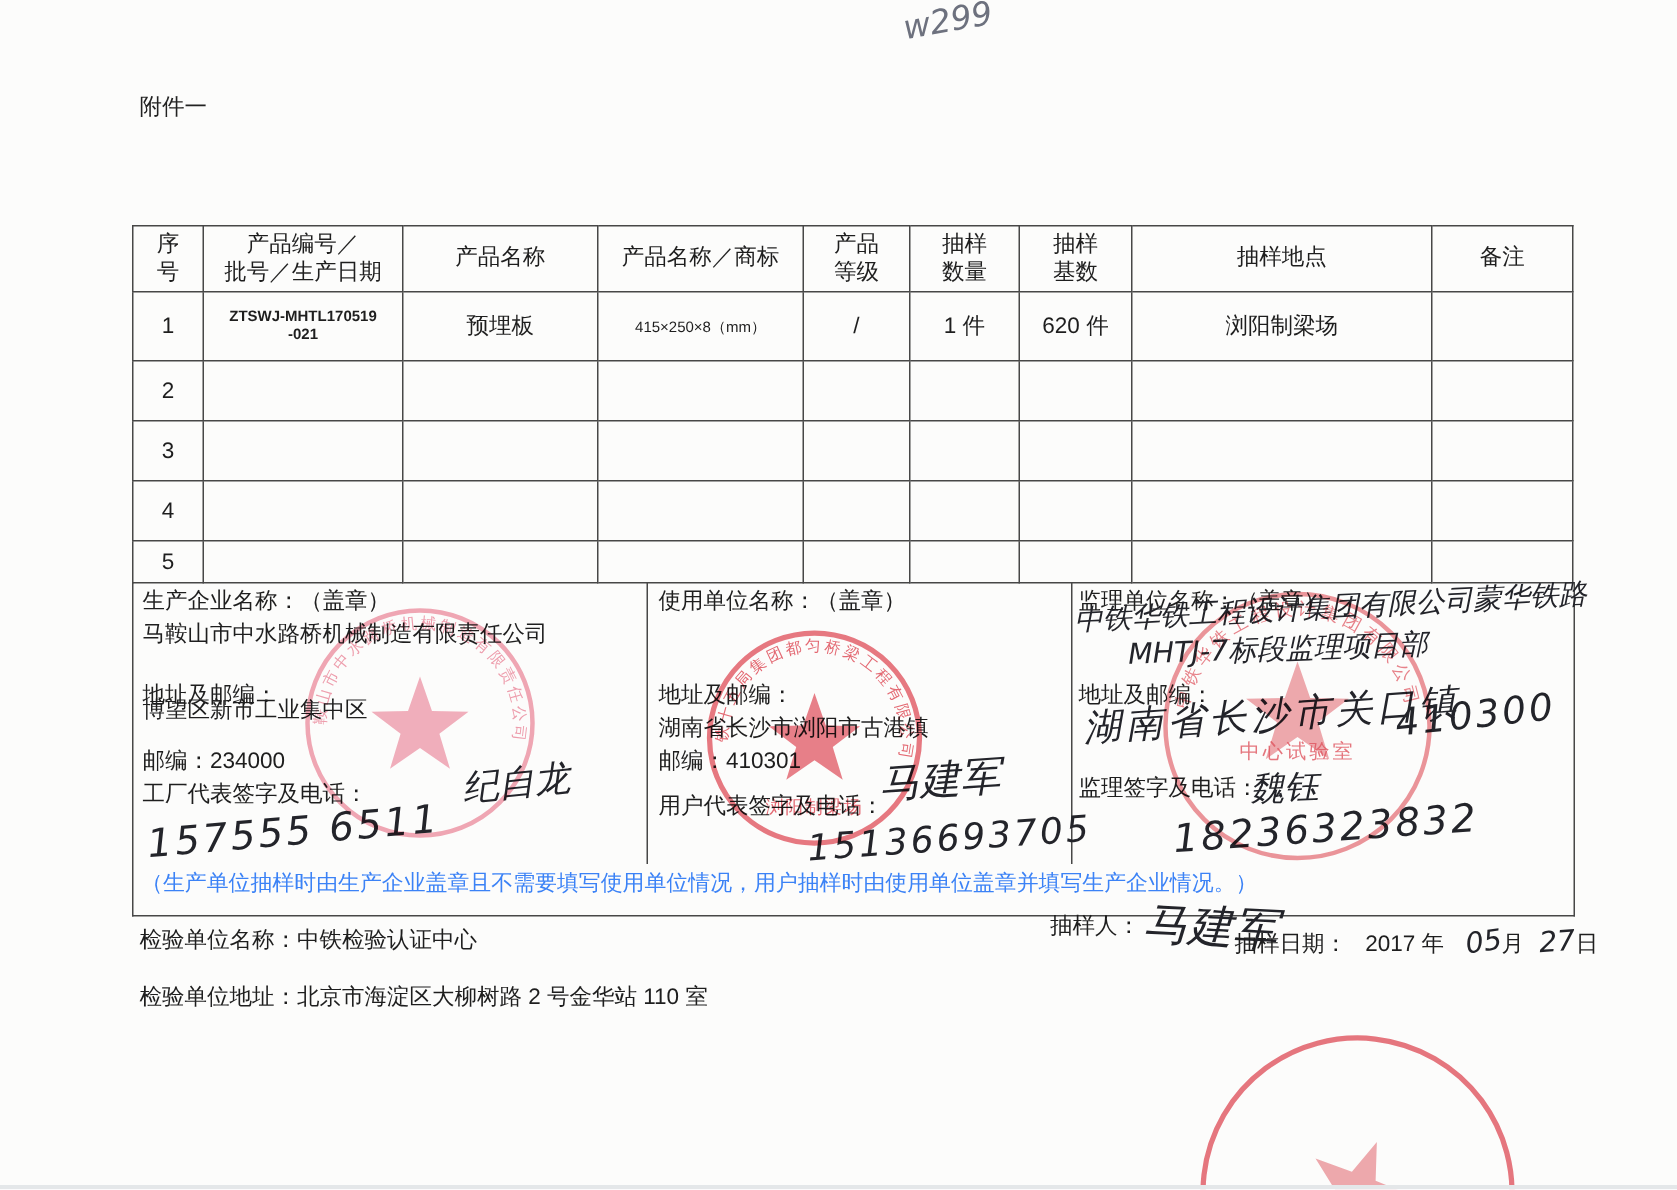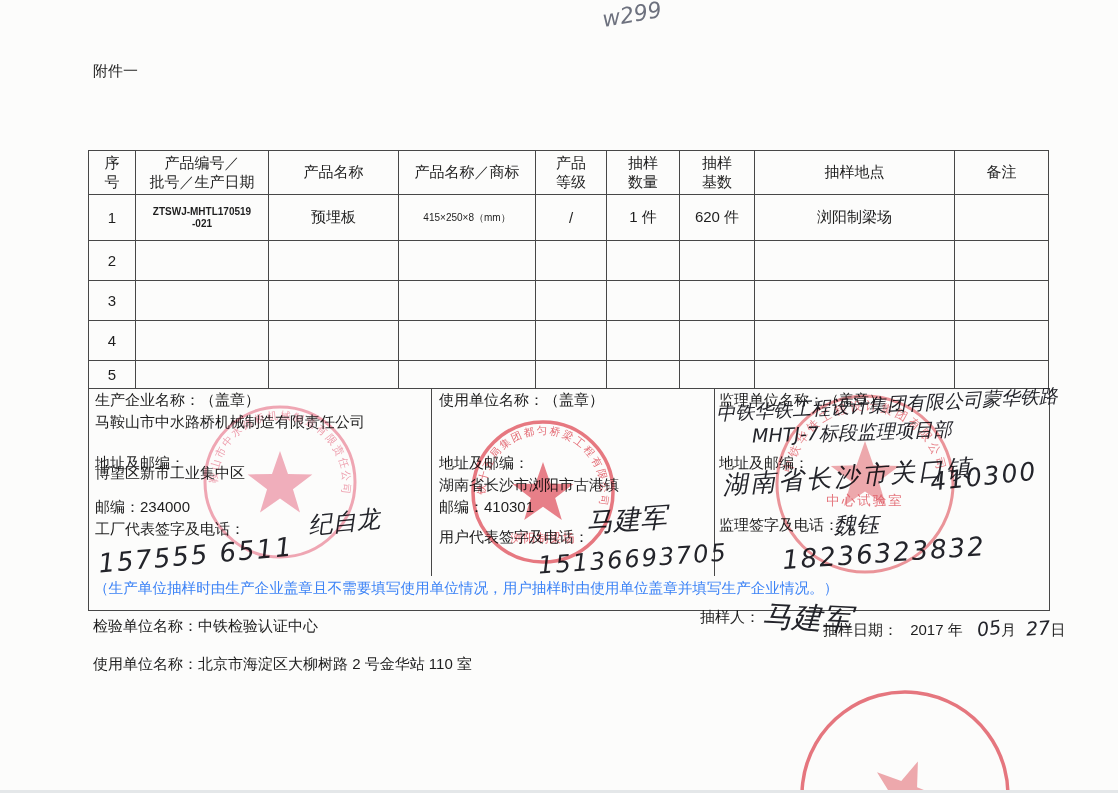--- a/index.html
+++ b/index.html
@@ -170,21 +170,21 @@
   </div>
   <div class="footline" style="left:700px;top:608px;">抽样人：</div>
   <div class="hand" style="left:762px;top:598px;font-size:30px;transform:rotate(3deg);">马建军</div>
   <div class="footline" style="left:823px;top:617px;">
     <span>抽样日期：</span>
     <span style="margin-left:8px;">2017 年</span>
     <span class="hand" style="position:static;font-size:19px;margin-left:10px;display:inline-block;transform:rotate(-8deg);">05</span><span>月</span>
     <span class="hand" style="position:static;font-size:19px;margin-left:6px;display:inline-block;transform:rotate(-4deg);">27</span><span>日</span>
   </div>
   <div class="footline" style="left:93px;top:655px;">
-    <span>使用单位名称：</span><span>北京市海淀区大柳树路 2 号金华站 110 室</span>
+    <span>检验单位地址：</span><span>北京市海淀区大柳树路 2 号金华站 110 室</span>
   </div>
 
   <svg class="stamp" style="left:195px;top:397px;" width="170" height="170" viewBox="0 0 170 170">
     <g fill="none" stroke="#ee8fa2" opacity="0.78">
       <circle cx="85" cy="85" r="75" stroke-width="3"></circle>
       <path id="arcProd" d="M 22,85 A 63,63 0 1 1 148,85 A 63,63 0 1 1 22,85" stroke="none"></path>
     </g>
     <polygon fill="#ee8fa2" opacity="0.7" points="0,-40 9.4,-12.94 38.04,-12.36 15.22,4.94 23.51,32.36 0,16 -23.51,32.36 -15.22,4.94 -38.04,-12.36 -9.4,-12.94" transform="translate(85,88) scale(0.85)"></polygon>
     <text font-size="10.5" fill="#ee8fa2" opacity="0.85" letter-spacing="2">
       <textPath href="#arcProd" startOffset="25%" text-anchor="middle">马鞍山市中水路桥机械制造有限责任公司</textPath>

